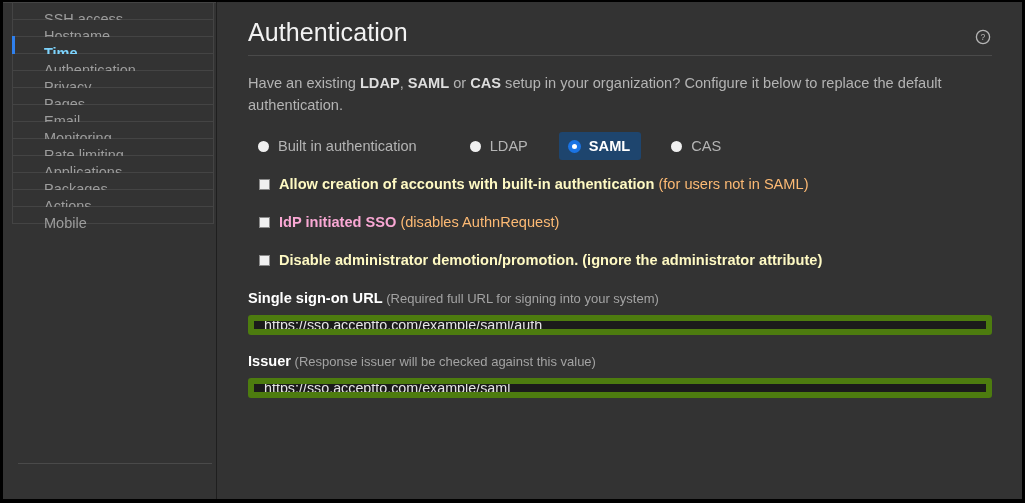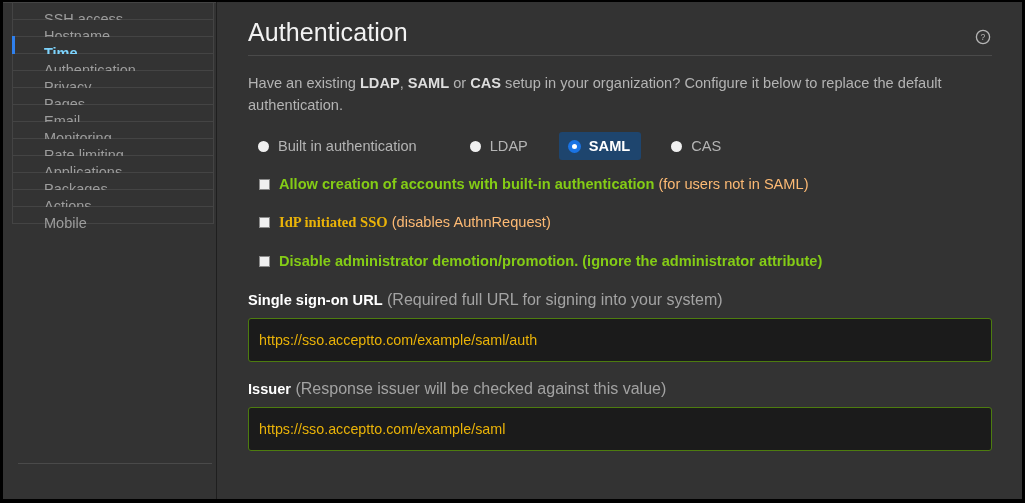--- a/index.html
+++ b/index.html
@@ -176,46 +176,46 @@
   .check-box {
     width: 11px;
     height: 11px;
     background: #f0f0f0;
     border: 1px solid #8a8a8a;
     margin-right: 9px;
     margin-left: 11px;
     flex: 0 0 auto;
     box-sizing: border-box;
   }
-  .check-label b { color: #84cc16; font-weight: bold; }
-  .check-row.bright .check-label b { color: #eab308; font-family: Liberation Serif, serif; }
+  .check-label b { color: #fef9c3; font-weight: bold; }
+  .check-row.bright .check-label b { color: #f9a8d4; }
   .check-label .hint { color: #fdba74; font-weight: normal; }
 
   
   .field { margin-top: 18px; margin-right: 6px; }
   .field-label {
     font-size: 14.6px;
     color: #ffffff;
     font-weight: bold;
     margin-bottom: 9px;
   }
   .field-label .hint {
     font-weight: normal;
-    font-size: 16px;
+    font-size: 13px;
     color: #a3a3a3;
   }
   .text-input {
     display: block;
     width: 100%;
-    height: 44px;
+    height: 20px;
     box-sizing: border-box;
     background: #1b1b1b;
-    border: 1px solid #4d7c0f;
+    border: 6px solid #4d7c0f;
     border-radius: 3px;
-    color: #eab308;
+    color: #e5e5e5;
     font-size: 14.3px;
     font-family: "Liberation Sans", sans-serif;
     padding: 0 10px;
     outline: none;
   }
   .text-input::placeholder { color: #6e6e6e; }
 </style>
 </head>
 <body>
 

